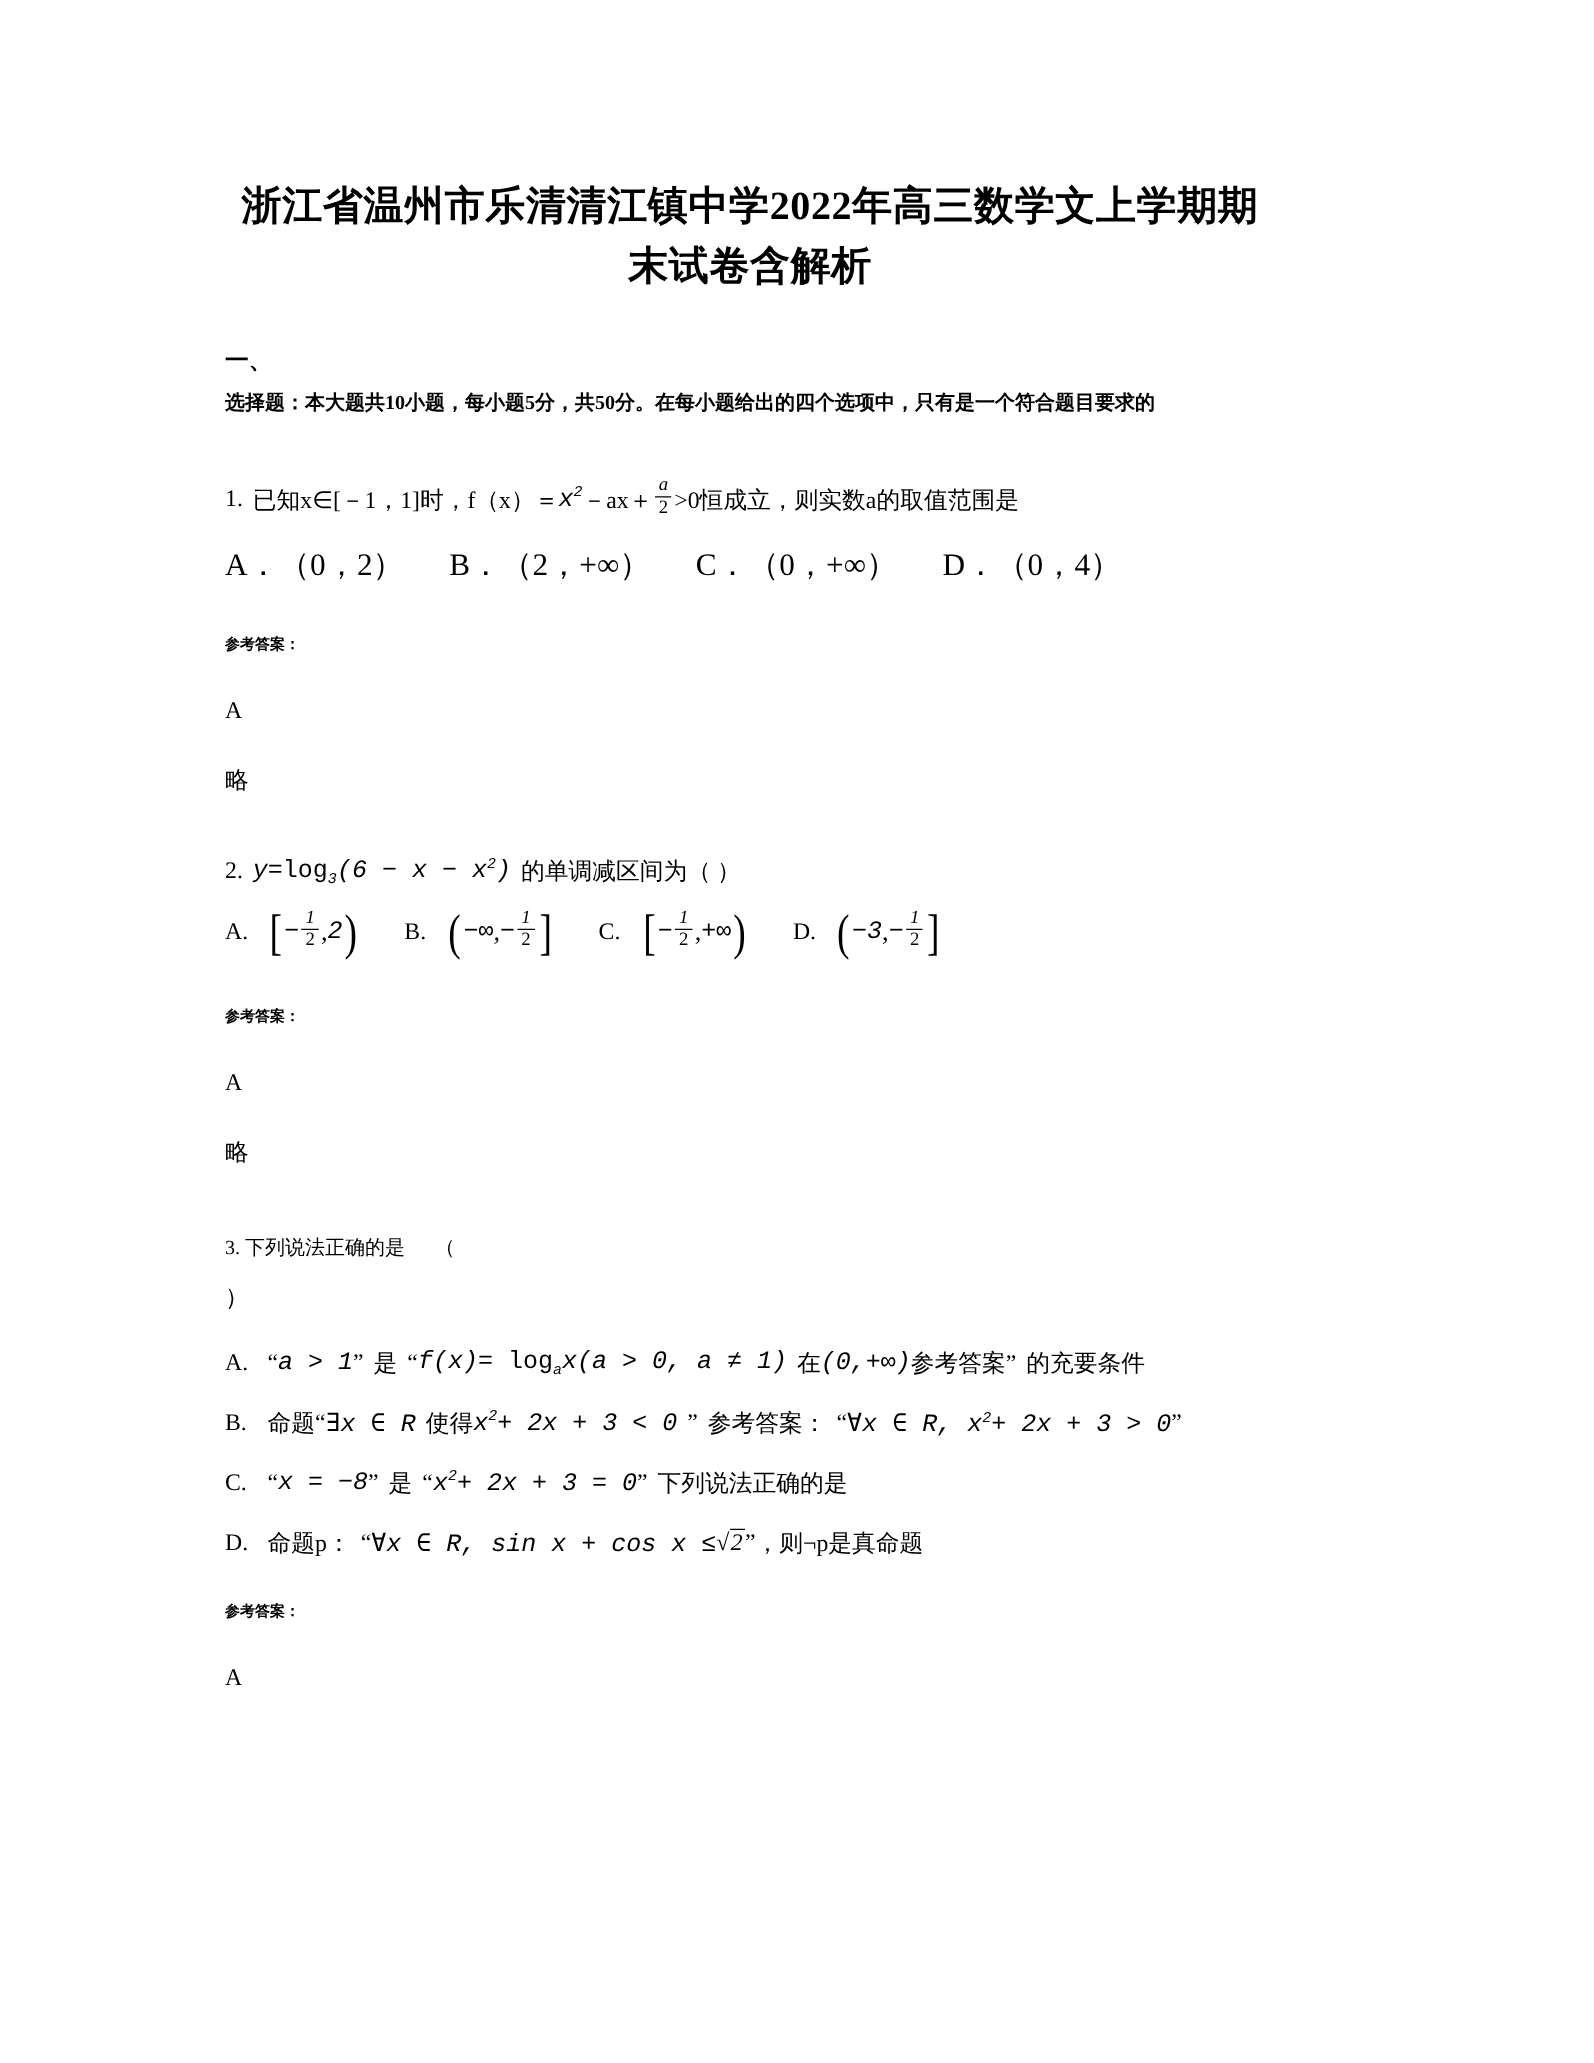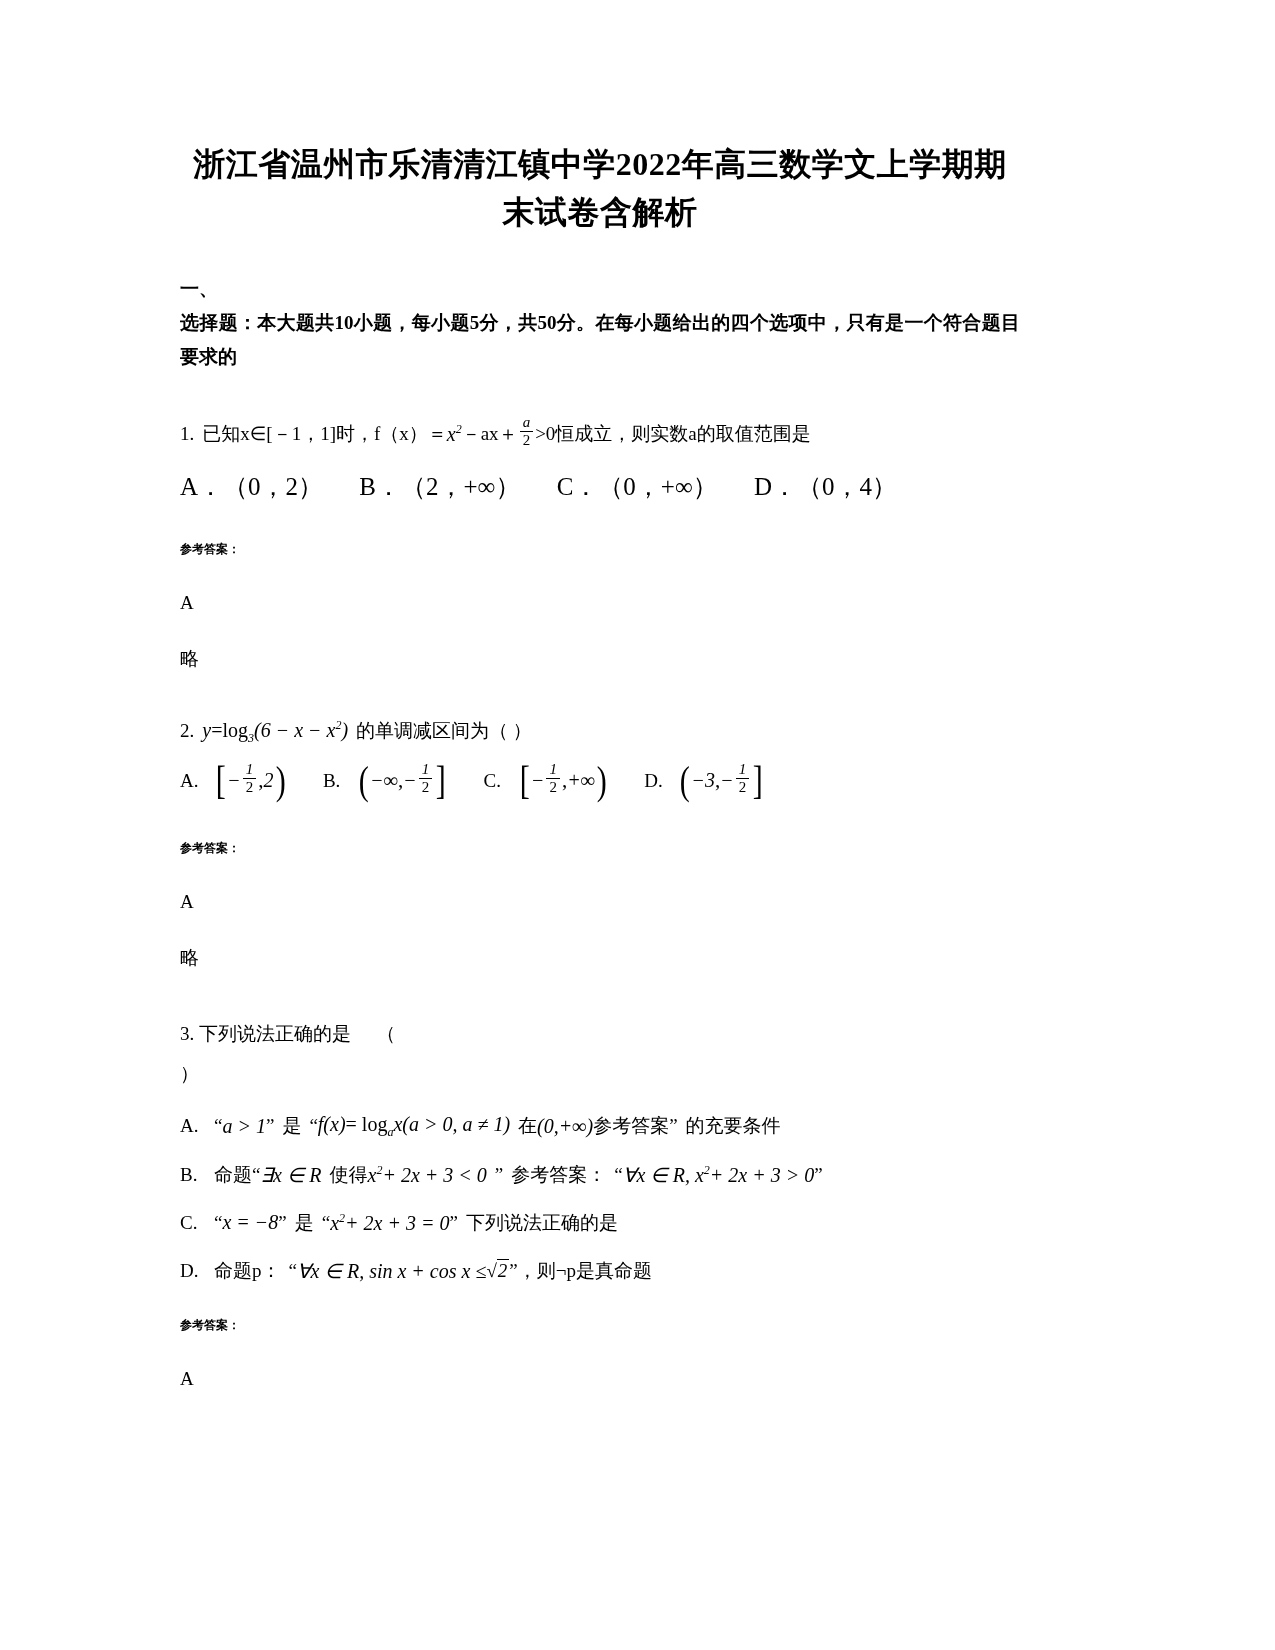--- a/index.html
+++ b/index.html
@@ -37,21 +37,21 @@
     letter-spacing: 0.5px;
   }
   .sec-label {
     font-weight: bold;
     font-size: 19px;
     line-height: 30px;
     margin: 0 0 2px 0;
   }
   .sec-desc {
     font-weight: bold;
-    font-size: 19px;
+    font-size: 16px;
     line-height: 34px;
     margin: 0 0 42px 0;
     text-align: justify;
   }
   .q-stem {
     display: flex;
     align-items: center;
     flex-wrap: wrap;
     margin-bottom: 18px;
     font-size: 19px;
@@ -76,21 +76,21 @@
     line-height: 30px;
     margin: 0 0 26px 0;
   }
   .ans-note {
     font-size: 19px;
     line-height: 30px;
     margin: 0 0 44px 0;
   }
   
   .math {
-    font-family: Liberation Serif, serif;
+    font-family: Liberation Mono, monospace;
     font-style: italic;
     font-size: 20px;
     white-space: nowrap;
   }
   .mathup { font-style: normal; }
   sup.ex {
     font-style: italic;
     font-size: 12px;
     vertical-align: super;
   }
@@ -168,21 +168,21 @@
     align-items: center;
     margin-bottom: 34px;
     margin-top: 12px;
   }
   .opt-choices-2 .cell {
     display: flex;
     align-items: center;
     margin-right: 36px;
   }
   .q3-line {
-    font-size: 19px;
+    font-size: 16px;
     line-height: 34px;
     margin: 0 0 6px 0;
   }
   .q3-paren {
     font-size: 19px;
     line-height: 34px;
     margin: 0 0 22px 0;
   }
   .qq { font-style: normal; }
 </style>

